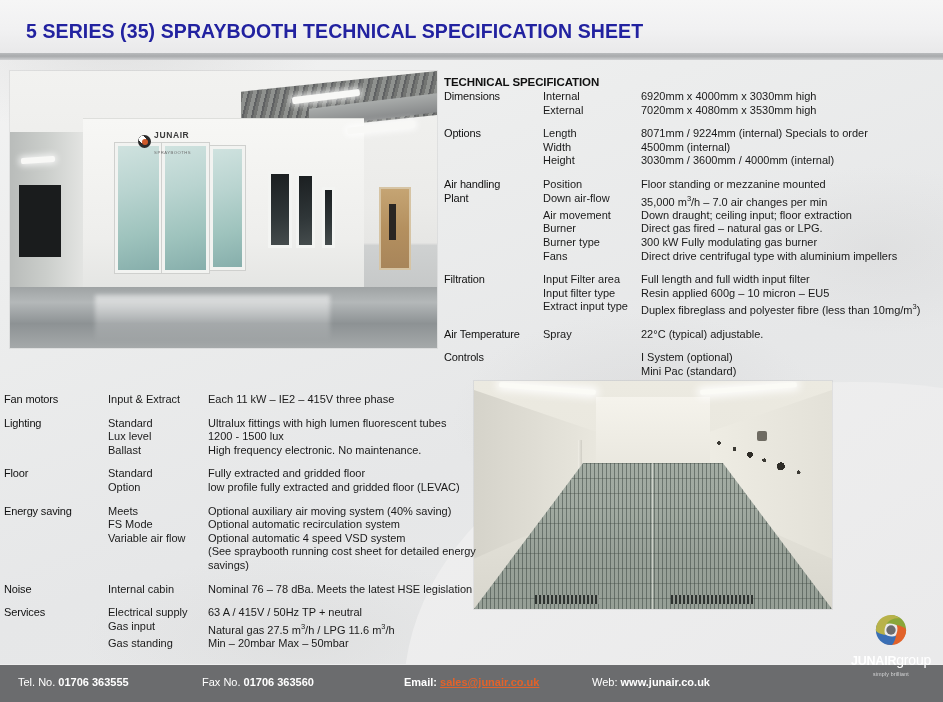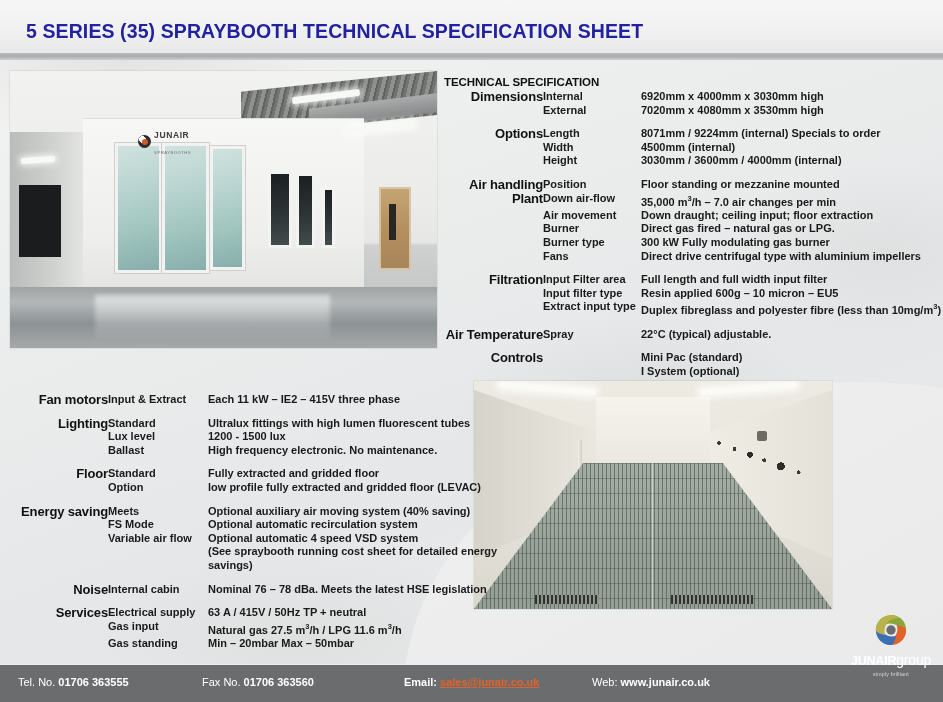--- a/index.html
+++ b/index.html
@@ -254,31 +254,30 @@
     color: #111111;
     margin-bottom: 2px;
     letter-spacing: -.1px;
   }
 
   .spec-group { display: flex; margin-bottom: 10px; }
   .spec-group:last-child { margin-bottom: 0; }
 
   .sg-label {
     flex: 0 0 auto;
-    font-size: 13px;
-    font-weight: bold;
+    font-size: 11px;
+    font-weight: normal;
     color: #111111;
     line-height: 13.6px;
     letter-spacing: -.15px;
-    text-align: right;
   }
   #spec-right .sg-label { width: 99px; }
   #spec-left  .sg-label { width: 104px; }
 
-  .sg-rows { flex: 1 1 auto; font-weight: bold; }
+  .sg-rows { flex: 1 1 auto; }
   .sg-row { display: flex; line-height: 13.6px; }
   .sg-sub {
     flex: 0 0 auto;
     font-size: 11px;
     color: #1a1a1a;
   }
   #spec-right .sg-sub { width: 98px; }
   #spec-left  .sg-sub { width: 100px; }
   .sg-val {
     flex: 1 1 auto;
@@ -489,25 +488,25 @@
               <div class="sg-sub">Spray</div>
               <div class="sg-val">22°C (typical) adjustable.</div>
             </div>
           </div>
         </div>
         <div class="spec-group">
           <div class="sg-label sg-label-multi">Controls</div>
           <div class="sg-rows">
             <div class="sg-row">
               <div class="sg-sub"></div>
+              <div class="sg-val">I System (optional)</div>
+            </div>
+            <div class="sg-row">
+              <div class="sg-sub"></div>
               <div class="sg-val">Mini Pac (standard)</div>
-            </div>
-            <div class="sg-row">
-              <div class="sg-sub"></div>
-              <div class="sg-val">I System (optional)</div>
             </div>
           </div>
         </div>
       </div>
   </div>
 
   <div class="spec-block" id="spec-left">
     <div id="spec-left-groups">
         <div class="spec-group">
           <div class="sg-label sg-label-multi">Fan motors</div>

